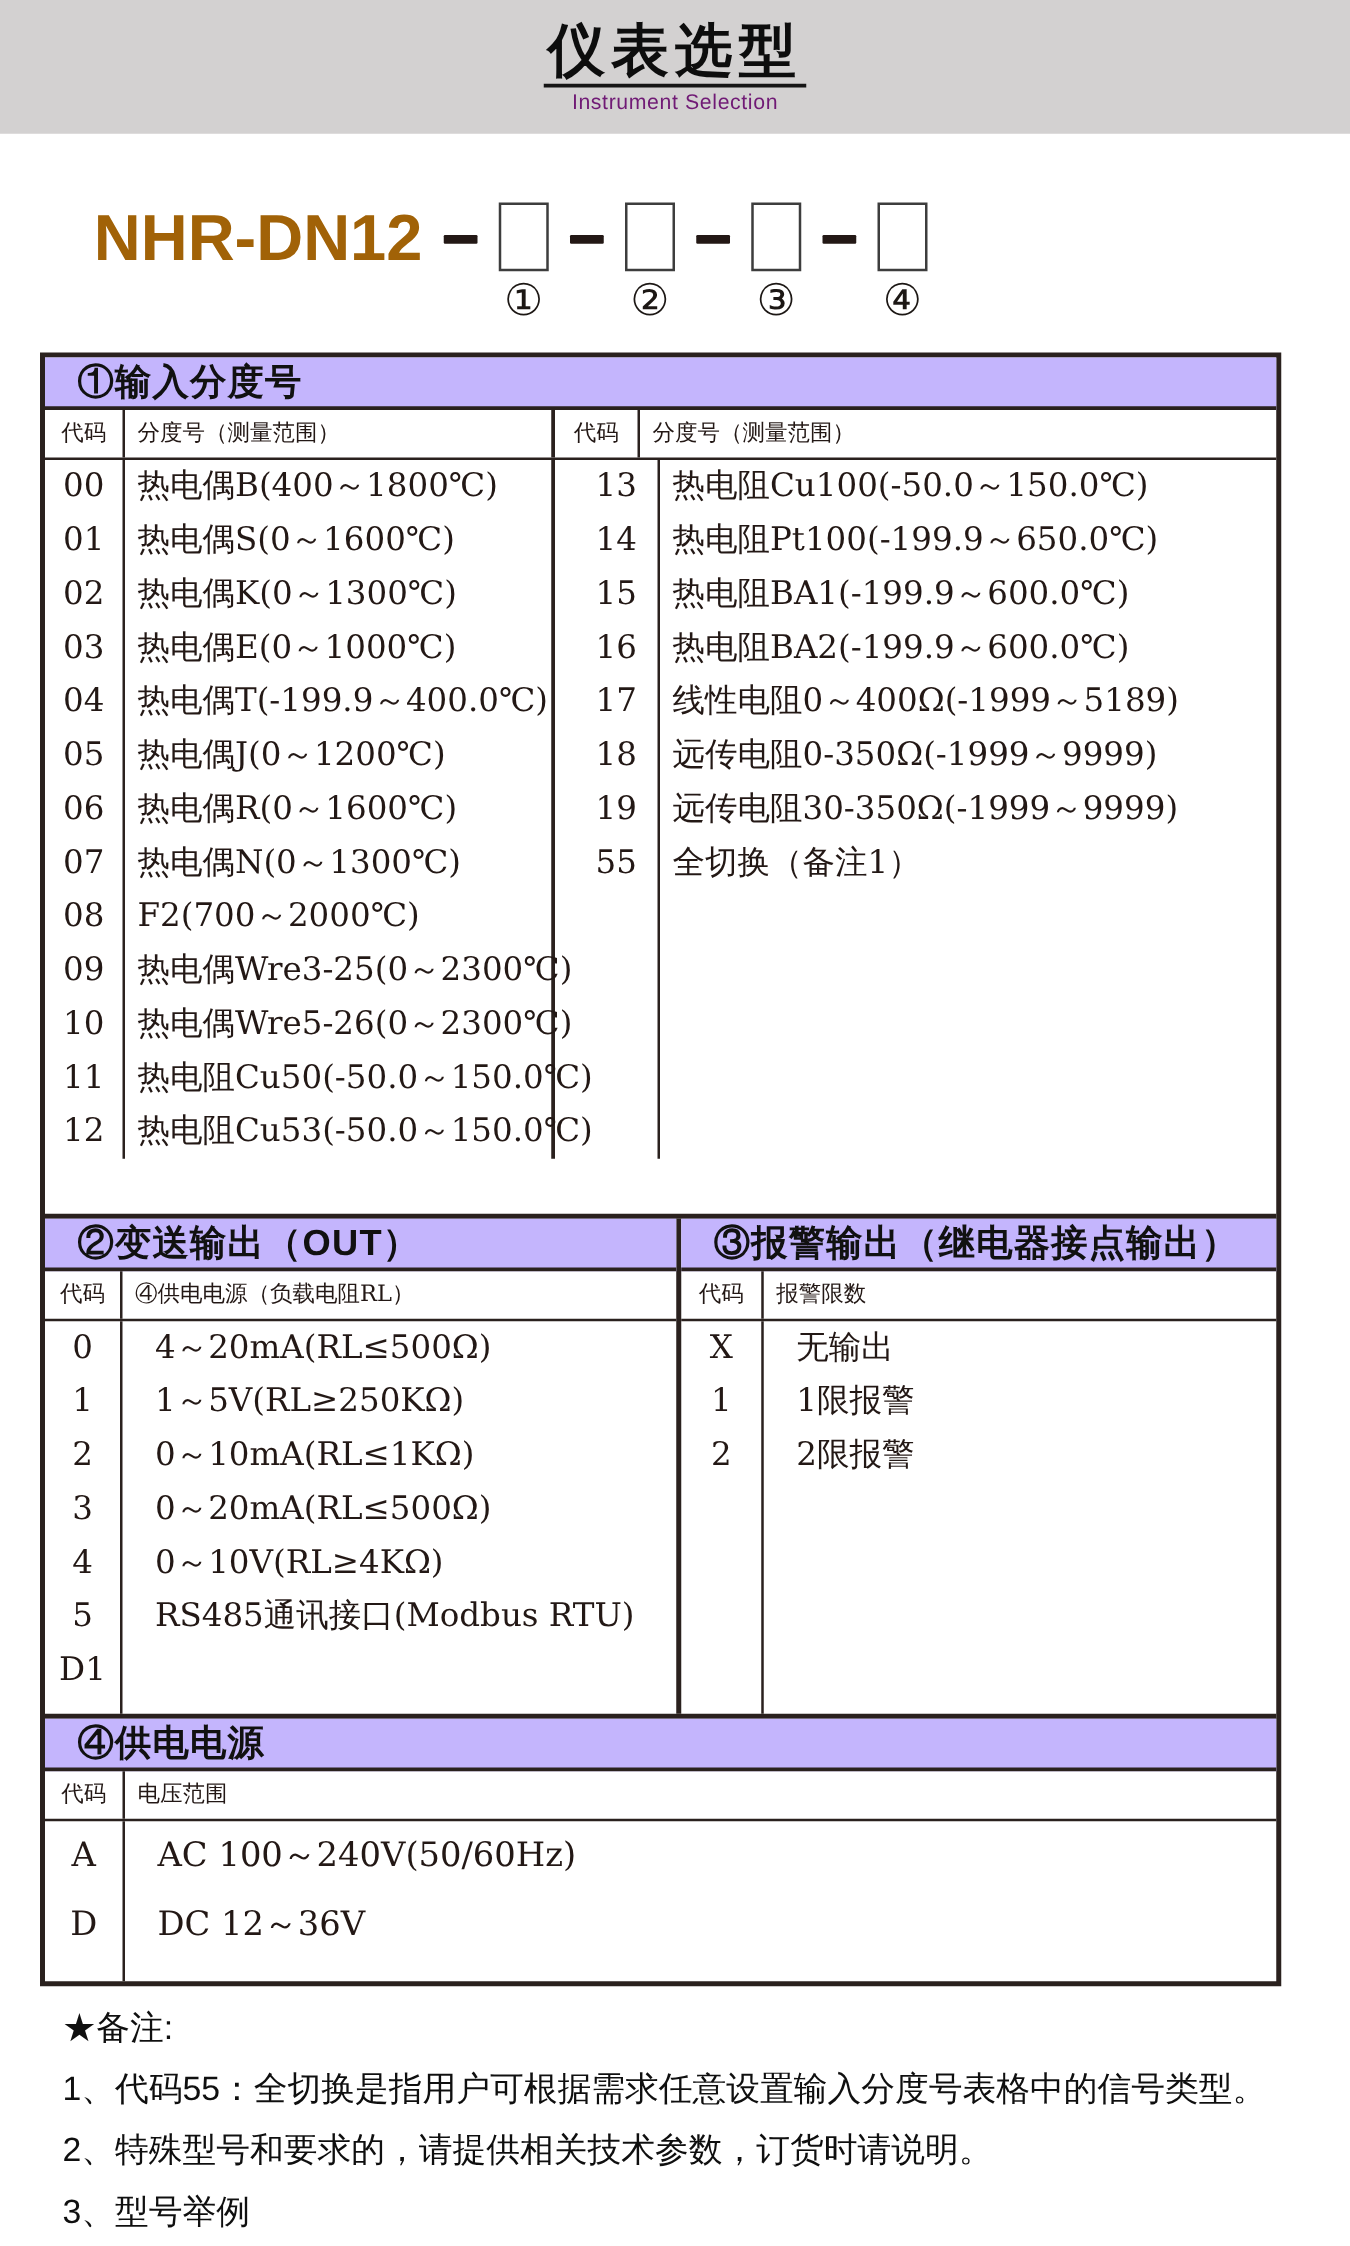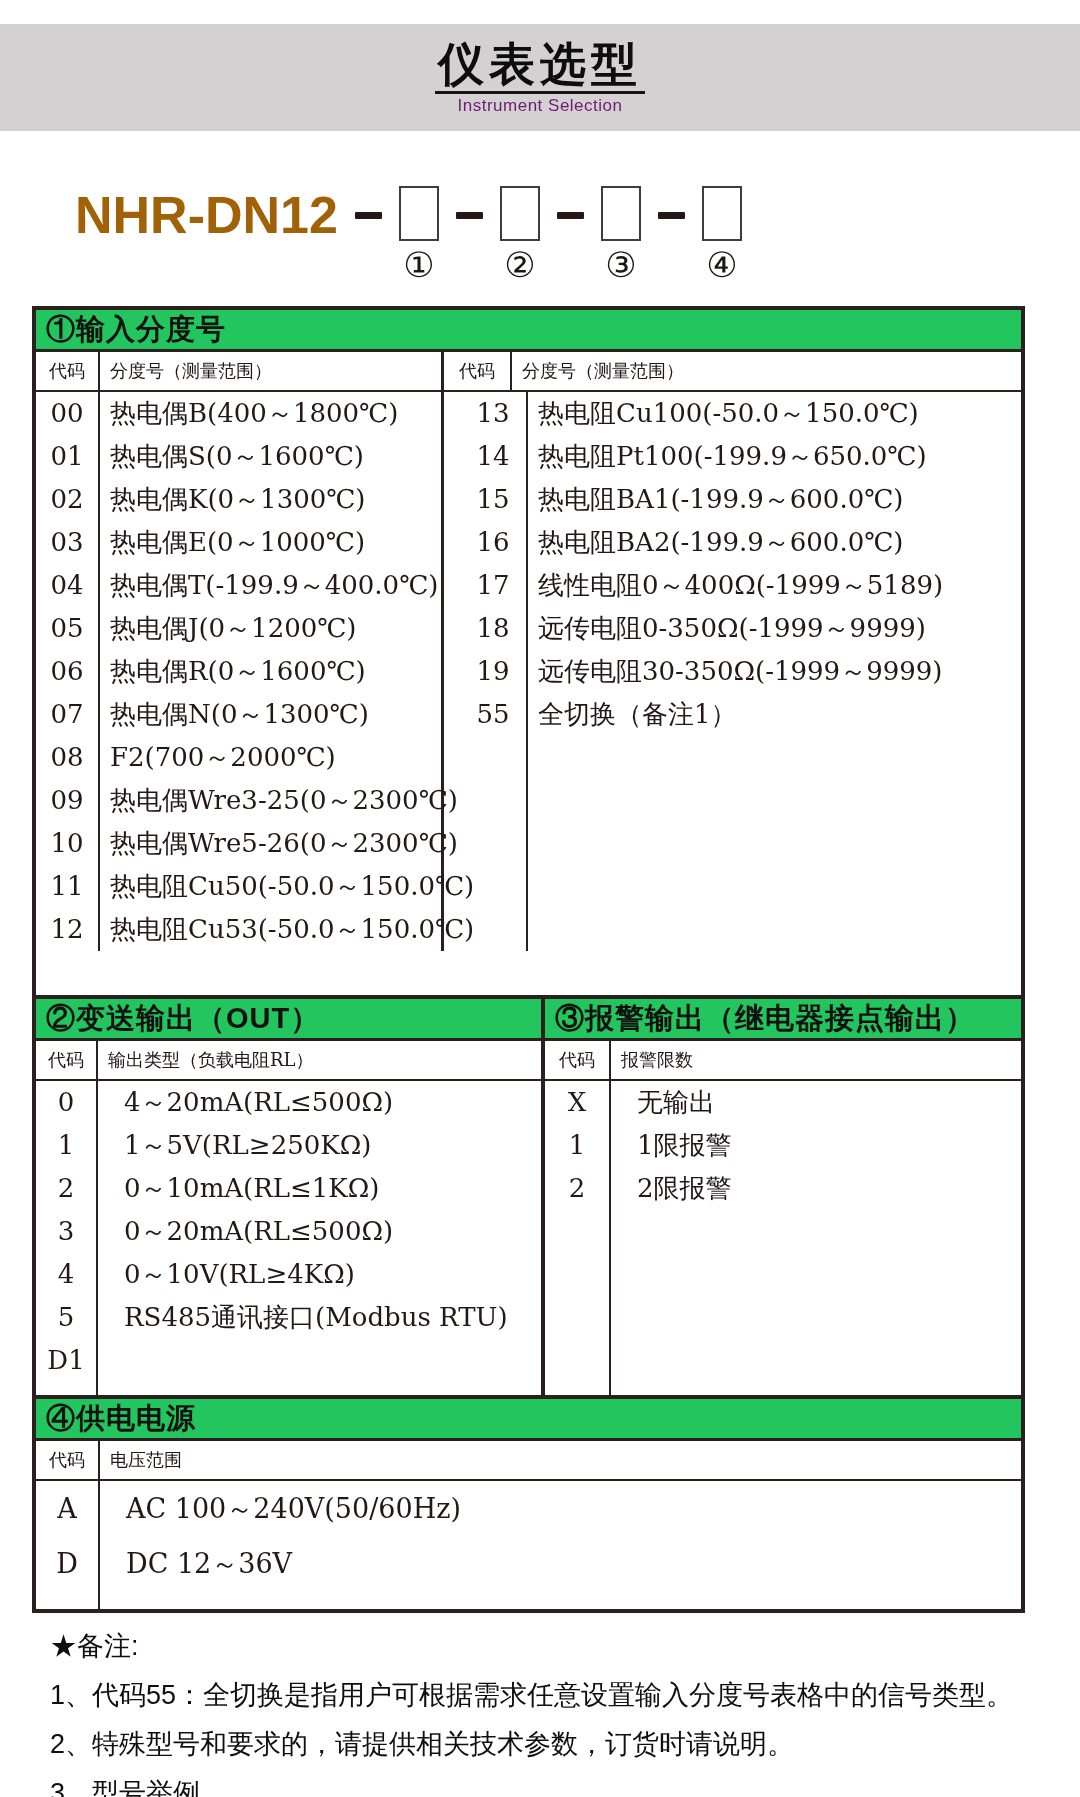--- a/index.html
+++ b/index.html
@@ -6,21 +6,21 @@
   html,body { background:#ffffff; }
   body {
     width:1080px; height:1797px;
     position:relative; overflow:hidden;
     color:#231815;
     font-family:"Liberation Sans", sans-serif;
   }
 
   
   .band {
-    margin-top:24px; height:107px;
+    margin-top:0; height:107px;
     background:#d3d1d1;
     display:flex; flex-direction:column; align-items:center; justify-content:center;
   }
   .title-cn {
     font-size:46px; font-weight:bold; letter-spacing:5px; color:#0d0d0d;
     line-height:1.12;
     border-bottom:3px solid #151515; padding:0 3px 0px;
   }
   .title-en { font-size:17px; color:#701a75; margin-top:2px; letter-spacing:0.5px; }
 
@@ -37,24 +37,24 @@
   .slot-box { width:40px; height:55px; border:2px solid #3d3d3d; background:#fff; }
   .slot-num { margin-top:5px; font-size:35px; line-height:38px; color:#1c1714; }
 
   
   .tables {
     width:993px; margin:22px 0 0 32px;
     border:4px solid #2a211e;
     font-family:"DejaVu Serif","Liberation Serif",serif;
   }
   .sec-head {
-    height:42px; background:#22c55e; border-bottom:3px solid #2a211e;
+    height:42px; background:#c4b5fd; border-bottom:3px solid #2a211e;
     font-family:"Liberation Sans",sans-serif;
     font-weight:bold; font-size:29px; letter-spacing:1px;
-    display:flex; align-items:center; padding-left:10px; color:#111;
+    display:flex; align-items:center; padding-left:26px; color:#111;
   }
   .col-head { display:flex; border-bottom:2px solid #2a211e; font-size:18px; }
   .col-head .hc { height:38px; line-height:38px; white-space:nowrap; }
   .hc-code { text-align:center; border-right:2px solid #2a211e; }
   .hc-desc { padding-left:10px; flex:1; }
 
   .sec-body { display:flex;gap:16px; }
   .codes-col { border-right:2px solid #2a211e; text-align:center; }
   .desc-col { flex:1; padding-left:10px; min-width:0; }
   .cell { height:43px; line-height:43px; font-size:26px; white-space:nowrap; }
@@ -208,21 +208,21 @@
           </div>
       </div>
     </div>
   </div>
 
   <div class="sec23">
     <div class="sec2">
       <div class="sec-head">②变送输出（OUT）</div>
       <div class="col-head">
         <div class="hc hc-code w-code-c">代码</div>
-        <div class="hc hc-desc">输出类型（负载电阻RL）</div>
+        <div class="hc hc-desc">④供电电源（负载电阻RL）</div>
       </div>
       <div class="sec-body">
         <div class="codes-col w-code-c">
 
         <div class="cell">0</div>
             <div class="cell">1</div>
             <div class="cell">2</div>
             <div class="cell">3</div>
             <div class="cell">4</div>
             <div class="cell">5</div>

